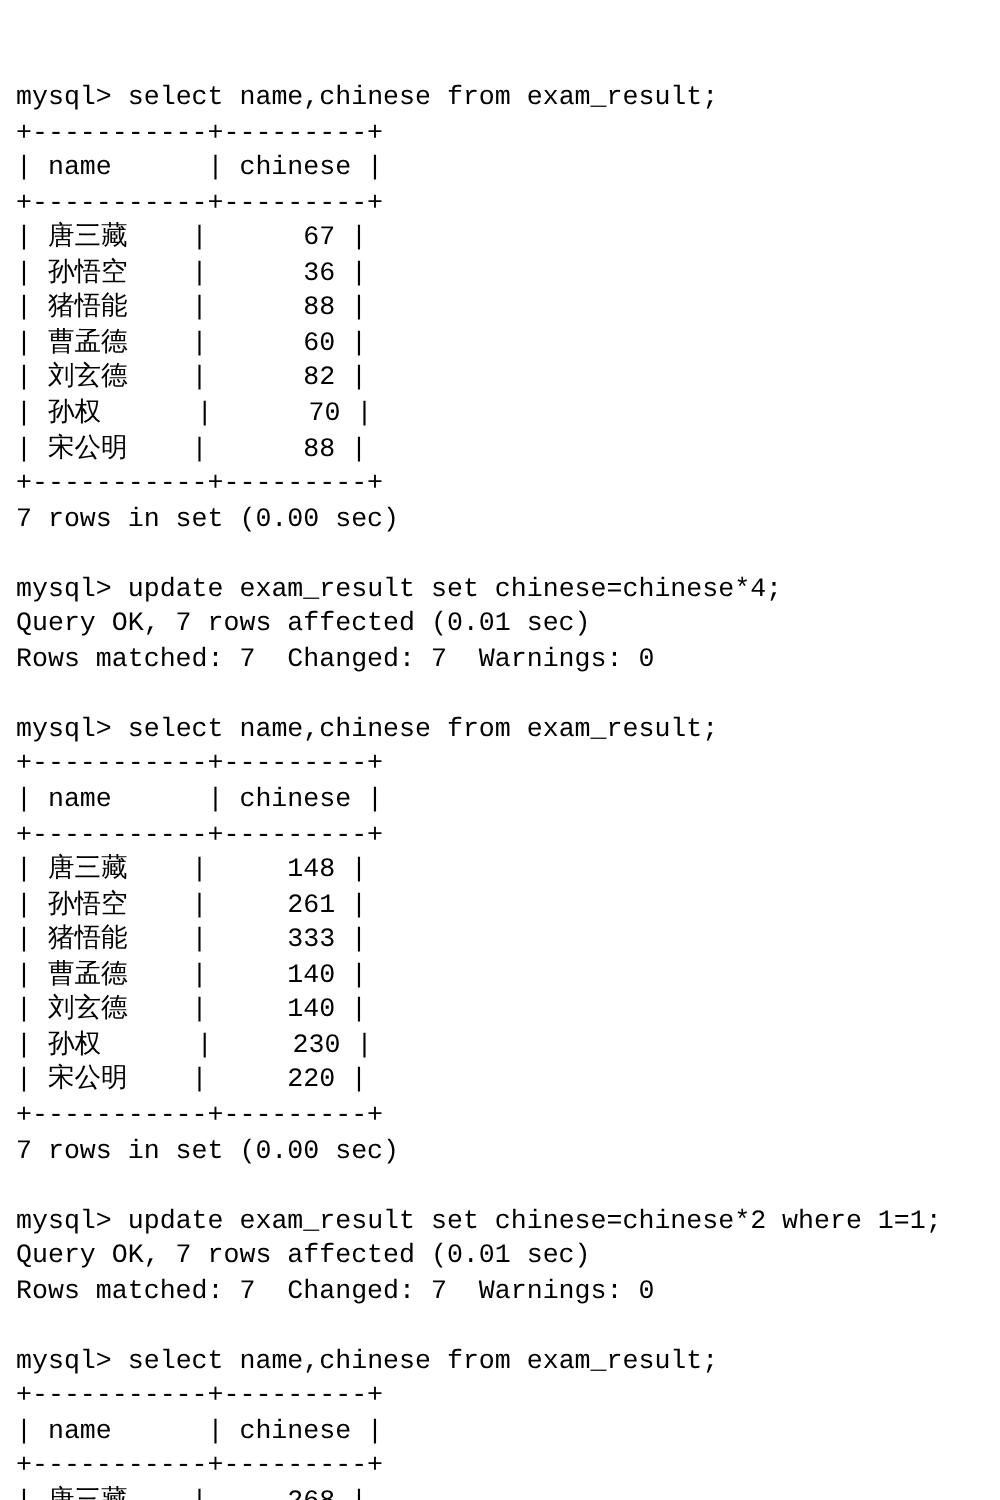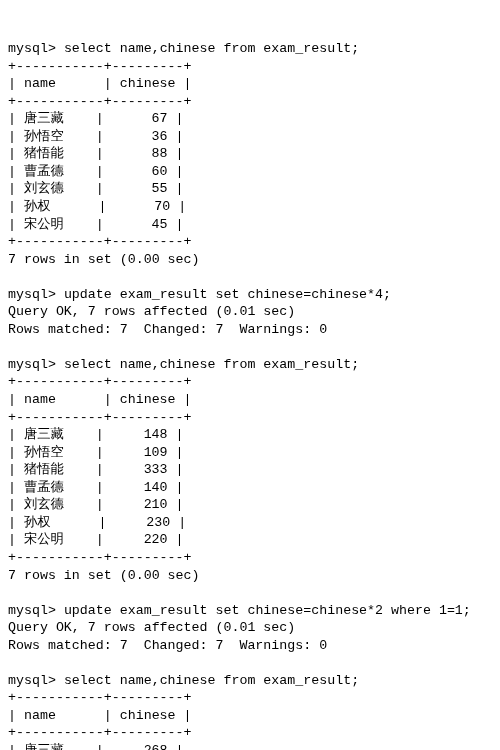--- a/index.html
+++ b/index.html
@@ -20,39 +20,39 @@
 <body>
 
 <div class="block"><span>mysql&gt;</span> <span>select name,chinese from exam_result;</span>
 <span>+-----------+---------+</span>
 <span>| name      | chinese |</span>
 <span>+-----------+---------+</span>
 <span>| 唐三藏    |      67 |</span>
 <span>| 孙悟空    |      36 |</span>
 <span>| 猪悟能    |      88 |</span>
 <span>| 曹孟德    |      60 |</span>
-<span>| 刘玄德    |      55 |</span>
+<span>| 刘玄德    |      82 |</span>
 <span>| 孙权      |      70 |</span>
-<span>| 宋公明    |      45 |</span>
+<span>| 宋公明    |      88 |</span>
 <span>+-----------+---------+</span>
 <span>7 rows in set (0.00 sec)</span>
 
 <span>mysql&gt;</span> <span>update exam_result set chinese=chinese*4;</span>
 <span>Query OK, 7 rows affected (0.01 sec)</span>
 <span>Rows matched: 7  Changed: 7  Warnings: 0</span>
 
 <span>mysql&gt;</span> <span>select name,chinese from exam_result;</span>
 <span>+-----------+---------+</span>
 <span>| name      | chinese |</span>
 <span>+-----------+---------+</span>
 <span>| 唐三藏    |     148 |</span>
-<span>| 孙悟空    |     109 |</span>
+<span>| 孙悟空    |     261 |</span>
 <span>| 猪悟能    |     333 |</span>
 <span>| 曹孟德    |     140 |</span>
-<span>| 刘玄德    |     210 |</span>
+<span>| 刘玄德    |     140 |</span>
 <span>| 孙权      |     230 |</span>
 <span>| 宋公明    |     220 |</span>
 <span>+-----------+---------+</span>
 <span>7 rows in set (0.00 sec)</span>
 
 <span>mysql&gt;</span> <span>update exam_result set chinese=chinese*2 where 1=1;</span>
 <span>Query OK, 7 rows affected (0.01 sec)</span>
 <span>Rows matched: 7  Changed: 7  Warnings: 0</span>
 
 <span>mysql&gt;</span> <span>select name,chinese from exam_result;</span>

